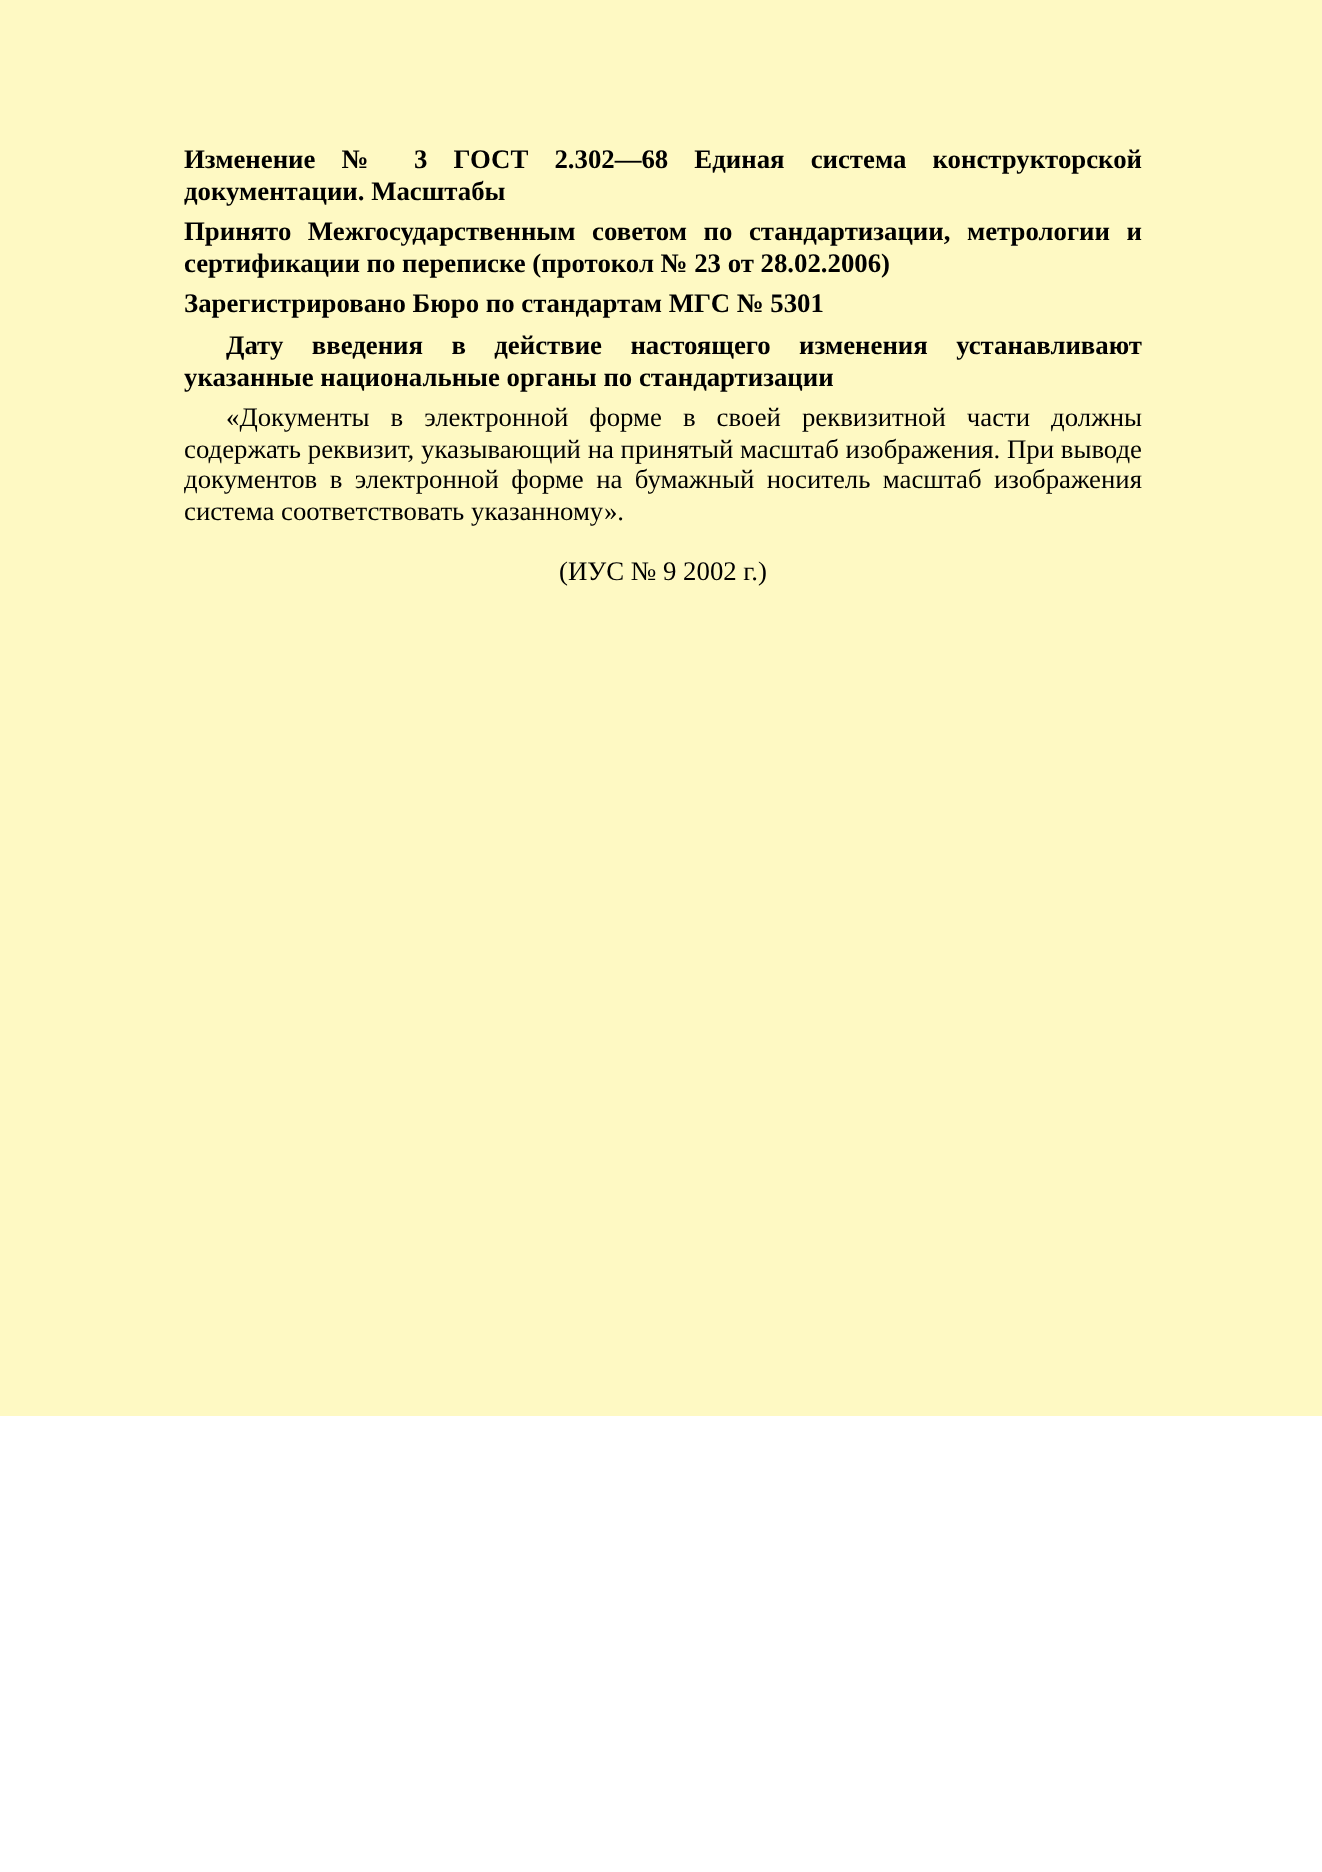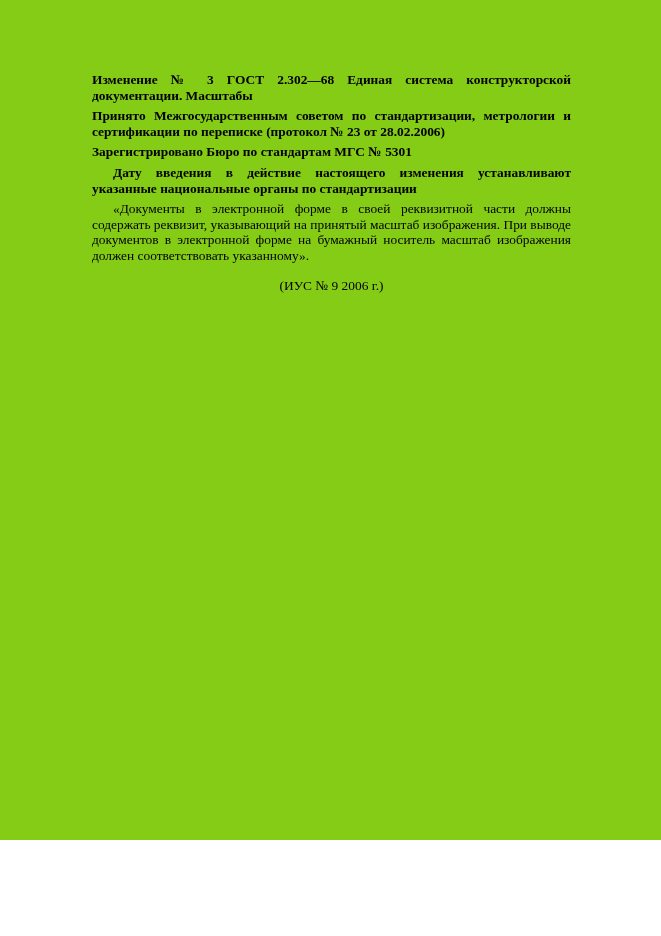--- a/index.html
+++ b/index.html
@@ -7,22 +7,22 @@
     margin: 0;
     padding: 0;
     width: 661px;
     height: 936px;
     background: #ffffff;
     overflow: hidden;
   }
   .page {
     position: relative;
     width: 661px;
-    height: 840px;
-    background: #84cc16;
+    height: 708px;
+    background: #fef9c3;
   }
   .doc-content {
     position: absolute;
     left: 92px;
     top: 72px;
     width: 479px;
     font-family: "Liberation Serif", "DejaVu Serif", serif;
     font-size: 13.4px;
     line-height: 15.6px;
     color: #000000;
@@ -43,16 +43,16 @@
 </style>
 </head>
 <body>
 
 <div class="page">
   <div class="doc-content">
     <p class="bold">Изменение № 3 ГОСТ 2.302—68 Единая система конструкторской документации. Масштабы</p>
     <p class="bold">Принято Межгосударственным советом по стандартизации, метрологии и сертификации по переписке (протокол № 23 от 28.02.2006)</p>
     <p class="bold">Зарегистрировано Бюро по стандартам МГС № 5301</p>
     <p class="bold indent">Дату введения в действие настоящего изменения устанавливают указанные национальные органы по стандартизации</p>
-    <p class="indent">«Документы в электронной форме в своей реквизитной части должны содержать реквизит, указывающий на принятый масштаб изображения. При выводе документов в электронной форме на бумажный носитель масштаб изображения должен соответствовать указанному».</p>
-    <p class="center">(ИУС № 9 2006 г.)</p>
+    <p class="indent">«Документы в электронной форме в своей реквизитной части должны содержать реквизит, указывающий на принятый масштаб изображения. При выводе документов в электронной форме на бумажный носитель масштаб изображения система соответствовать указанному».</p>
+    <p class="center">(ИУС № 9 2002 г.)</p>
   </div>
 </div>
 
 </body></html>

